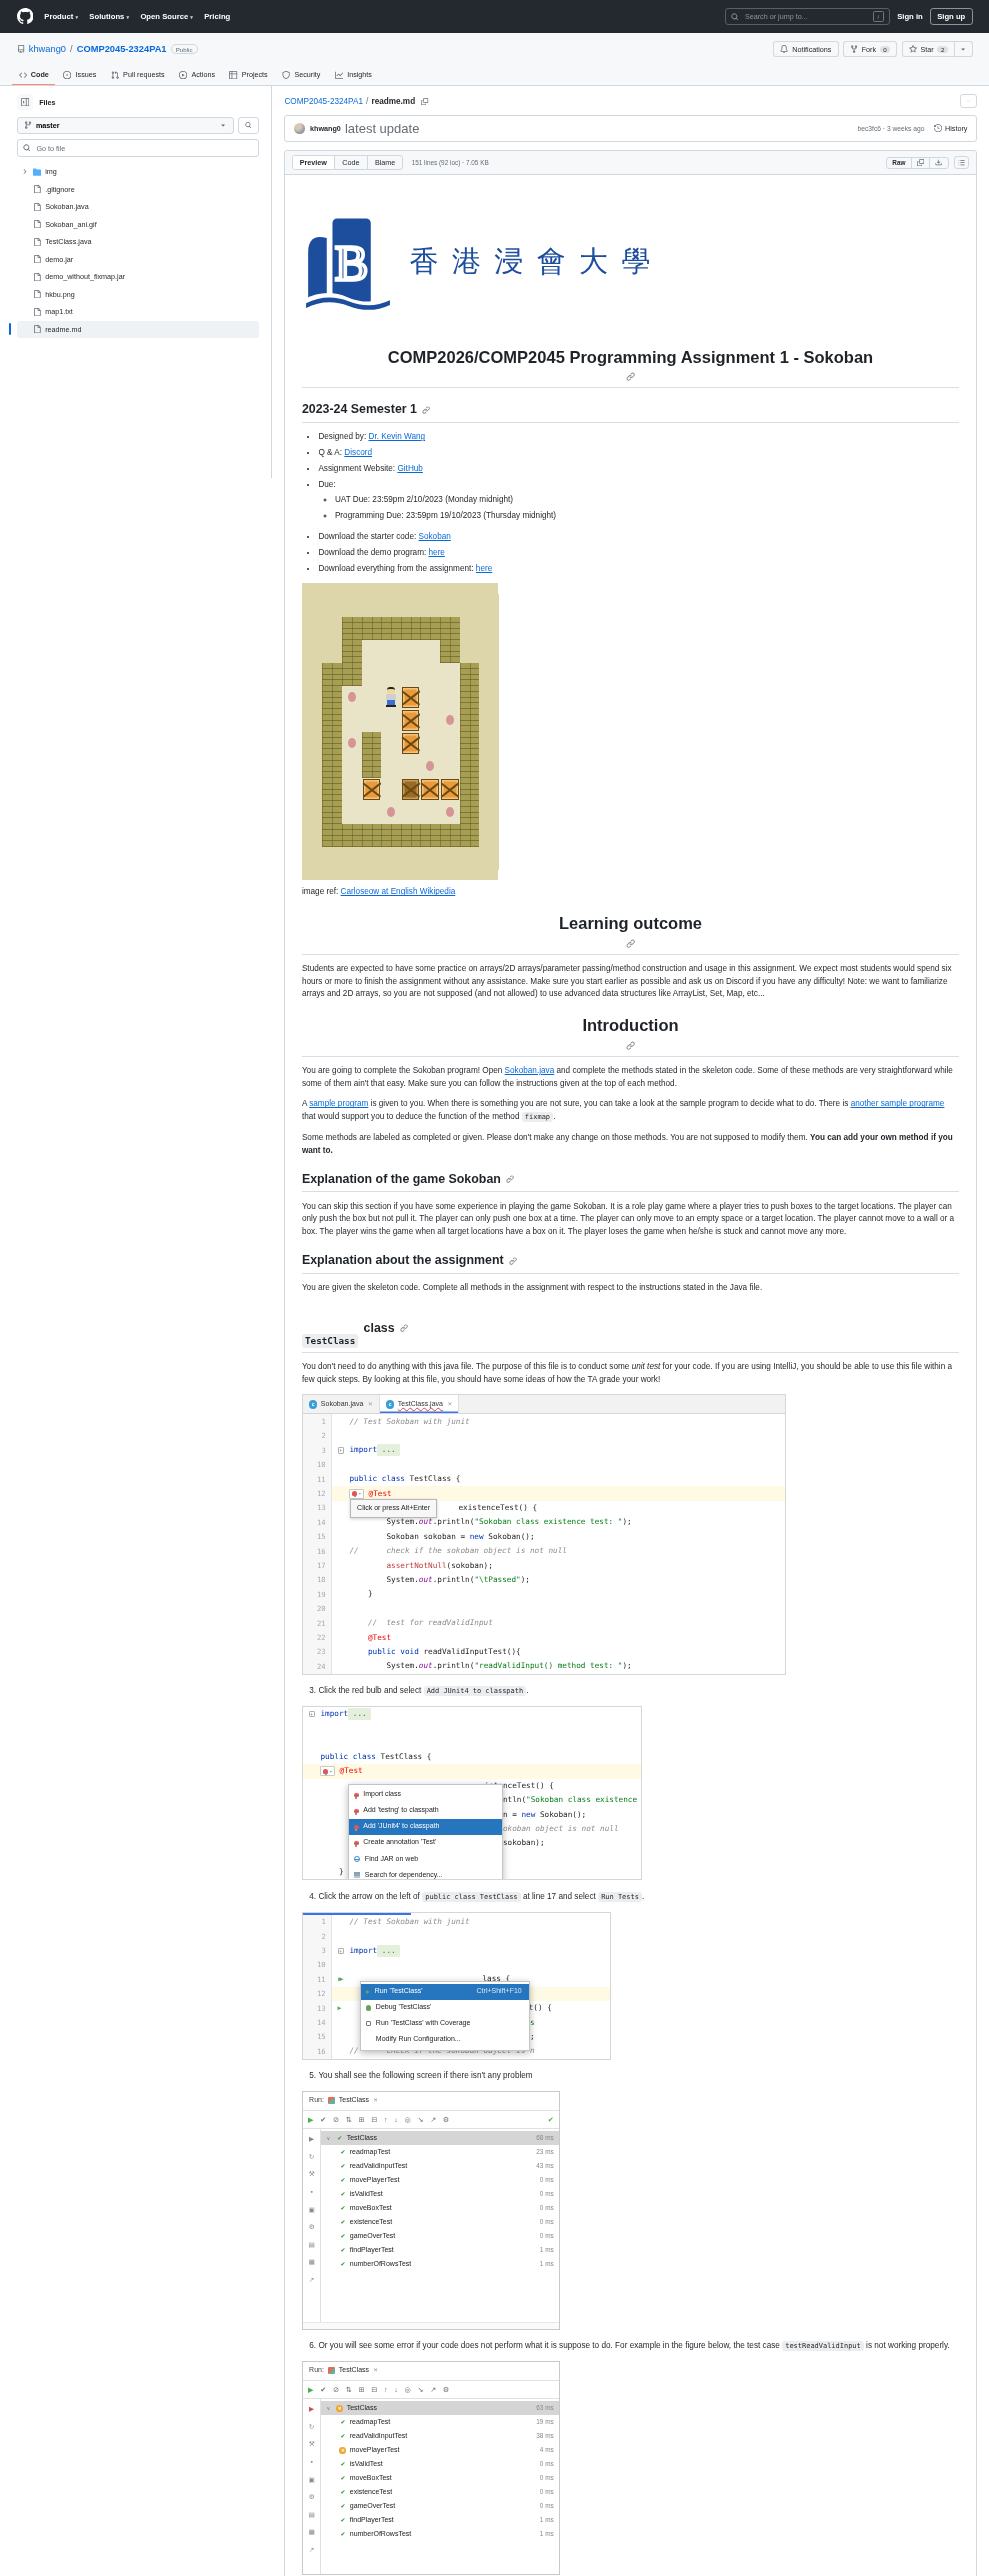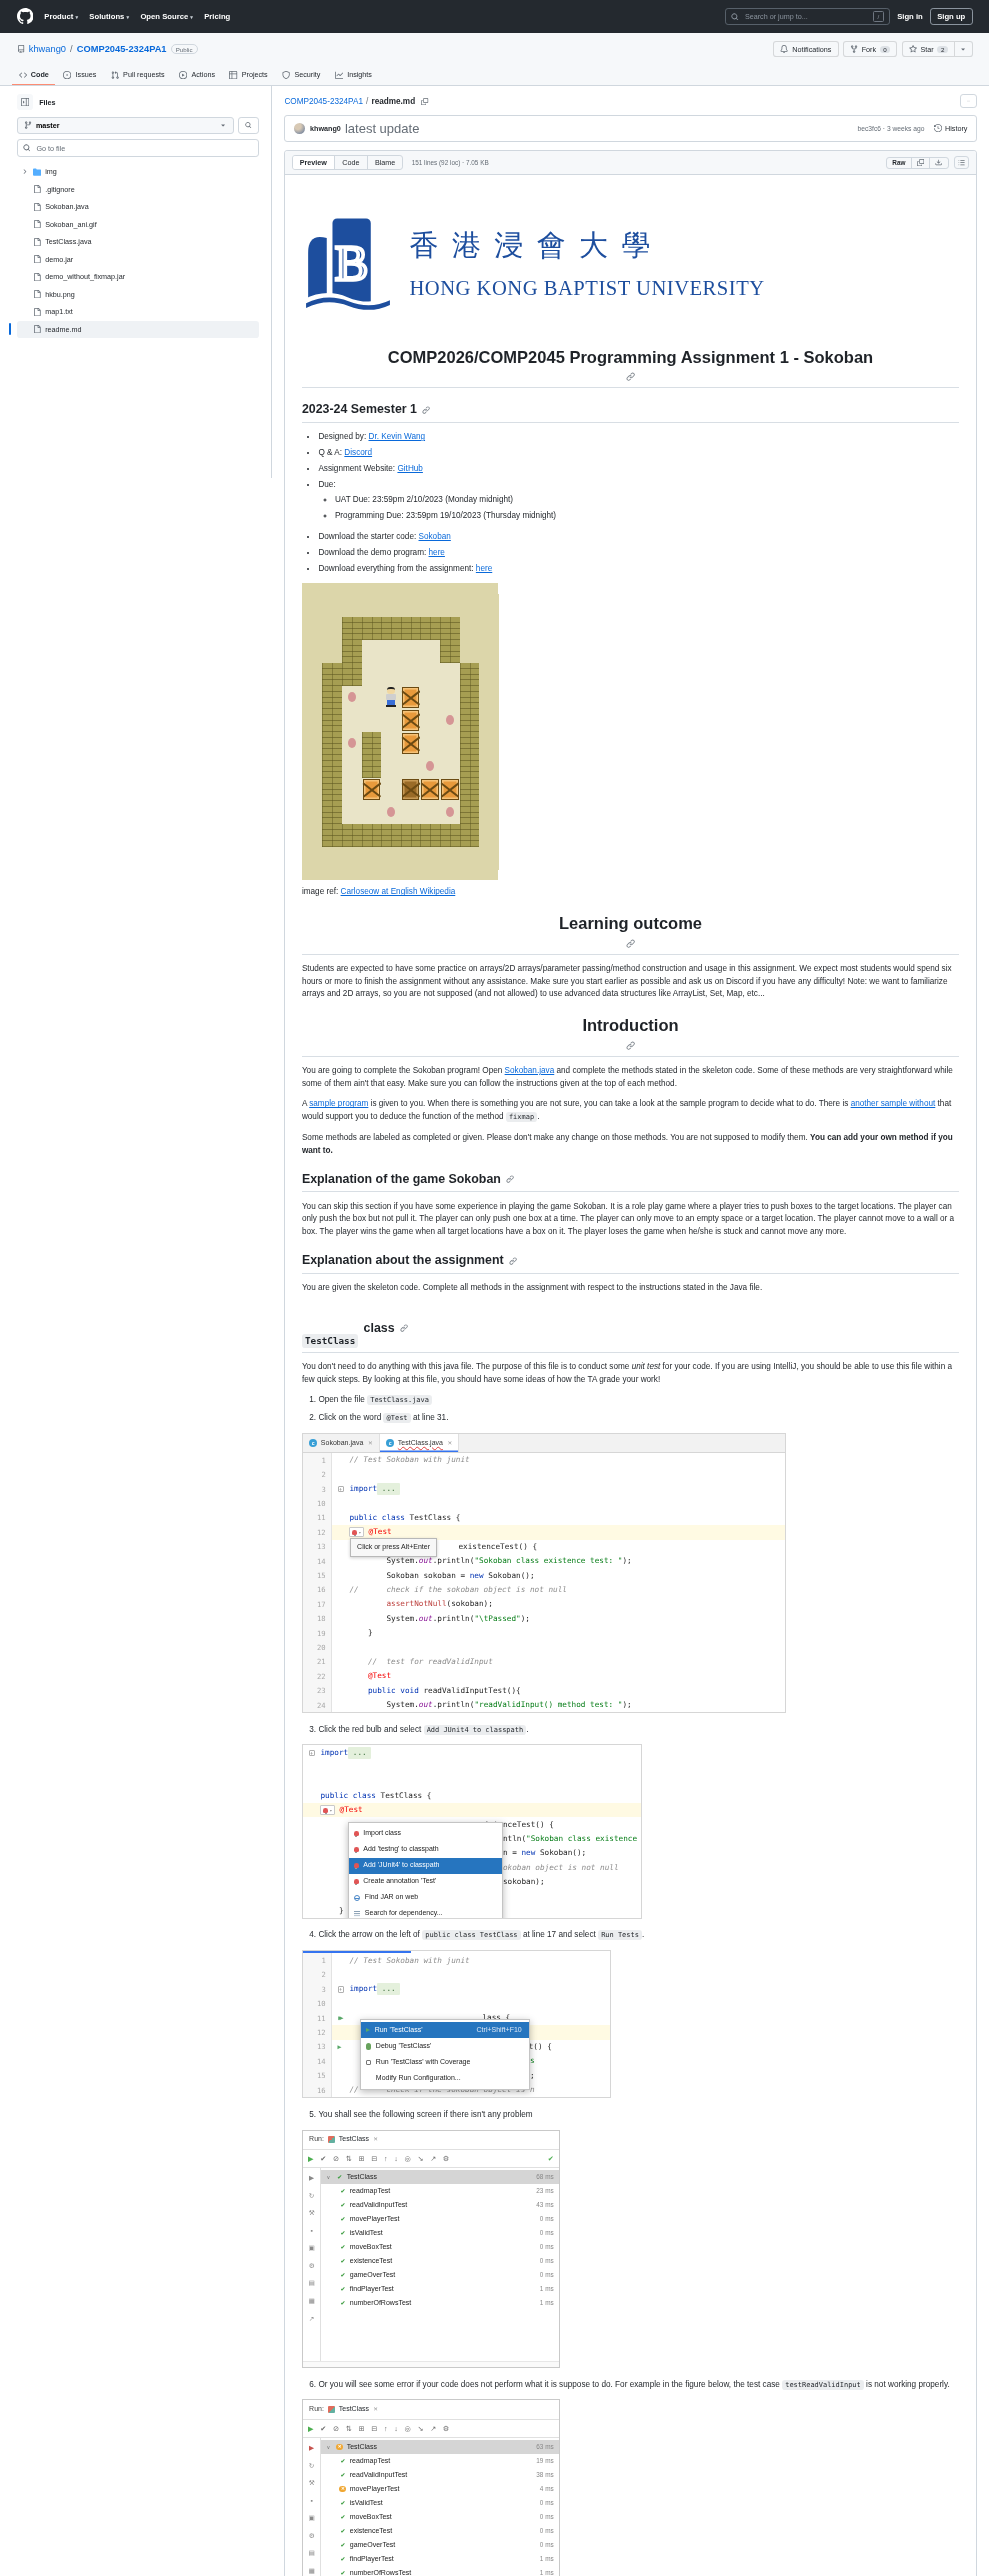--- a/index.html
+++ b/index.html
@@ -604,21 +604,20 @@
         <div class="hkbu">
           <svg width="88" height="108" viewBox="0 0 170 200" style="font-size:16px">
             <rect x="55" y="12" width="74" height="172" rx="9" fill="#1d4e9e"></rect>
             <path d="M8 78 Q8 40 44 50 L44 188 Q18 196 8 182 Z" fill="#1d4e9e"></path>
             <text x="92" y="130" font-size="96" fill="none" stroke="#fff" stroke-width="7" font-family="Liberation Serif, serif" text-anchor="middle">B</text>
             <path d="M0 168 Q42 146 84 164 Q126 182 170 162 L170 200 L0 200 Z" fill="#fff"></path>
             <path d="M4 176 Q44 156 86 172 Q128 188 166 170 L166 179 Q128 197 86 181 Q44 165 4 185 Z" fill="#1d4e9e"></path>
           </svg>
           <div class="hkbu-text">
             <div class="cjk">香港浸會大學</div>
-            <div class="en">HONG KONG BAPTIST UNIVERSITY</div>
           </div>
         </div>
 
         <h1>
             <span>COMP2026/COMP2045 Programming Assignment 1 - Sokoban</span>
             <svg class="anchor-ic" width="9.3" height="9.3" viewBox="0 0 16 16">
               <path d="M7.775 3.275a.75.75 0 0 0 1.06 1.06l1.25-1.25a2 2 0 1 1 2.83 2.83l-2.5 2.5a2 2 0 0 1-2.83 0 .75.75 0 0 0-1.06 1.06 3.5 3.5 0 0 0 4.95 0l2.5-2.5a3.5 3.5 0 0 0-4.95-4.95l-1.25 1.25Zm-4.69 9.64a2 2 0 0 1 0-2.83l2.5-2.5a2 2 0 0 1 2.83 0 .75.75 0 0 0 1.06-1.06 3.5 3.5 0 0 0-4.95 0l-2.5 2.5a3.5 3.5 0 0 0 4.95 4.95l1.25-1.25a.75.75 0 0 0-1.06-1.06l-1.25 1.25a2 2 0 0 1-2.83 0Z"></path>
             </svg>
           </h1>
 
@@ -813,21 +812,21 @@
           </h1>
         <p>Students are expected to have some practice on arrays/2D arrays/parameter passing/method construction and usage in this assignment. We expect most students would spend six hours or more to finish the assignment without any assistance. Make sure you start earlier as possible and ask us on Discord if you have any difficulty! Note: we want to familiarize arrays and 2D arrays, so you are not supposed (and not allowed) to use advanced data structures like ArrayList, Set, Map, etc...</p>
 
         <h1>
             <span>Introduction</span>
             <svg class="anchor-ic" width="9.3" height="9.3" viewBox="0 0 16 16">
               <path d="M7.775 3.275a.75.75 0 0 0 1.06 1.06l1.25-1.25a2 2 0 1 1 2.83 2.83l-2.5 2.5a2 2 0 0 1-2.83 0 .75.75 0 0 0-1.06 1.06 3.5 3.5 0 0 0 4.95 0l2.5-2.5a3.5 3.5 0 0 0-4.95-4.95l-1.25 1.25Zm-4.69 9.64a2 2 0 0 1 0-2.83l2.5-2.5a2 2 0 0 1 2.83 0 .75.75 0 0 0 1.06-1.06 3.5 3.5 0 0 0-4.95 0l-2.5 2.5a3.5 3.5 0 0 0 4.95 4.95l1.25-1.25a.75.75 0 0 0-1.06-1.06l-1.25 1.25a2 2 0 0 1-2.83 0Z"></path>
             </svg>
           </h1>
         <p>You are going to complete the Sokoban program! Open <a href="#" class="lnk">Sokoban.java</a> and complete the methods stated in the skeleton code. Some of these methods are very straightforward while some of them ain't that easy. Make sure you can follow the instructions given at the top of each method.</p>
-        <p>A <a href="#" class="lnk">sample program</a> is given to you. When there is something you are not sure, you can take a look at the sample program to decide what to do. There is <a href="#" class="lnk">another sample without</a> that would support you to deduce the function of the method <code class="ic">fixmap</code>.</p>
+        <p>A <a href="#" class="lnk">sample program</a> is given to you. When there is something you are not sure, you can take a look at the sample program to decide what to do. There is <a href="#" class="lnk">another sample programe</a> that would support you to deduce the function of the method <code class="ic">fixmap</code>.</p>
         <p>Some methods are labeled as completed or given. Please don't make any change on those methods. You are not supposed to modify them. <strong>You can add your own method if you want to.</strong></p>
 
         <h2>
             <span>Explanation of the game Sokoban</span>
             <svg class="anchor-ic" width="8.2" height="8.2" viewBox="0 0 16 16">
               <path d="M7.775 3.275a.75.75 0 0 0 1.06 1.06l1.25-1.25a2 2 0 1 1 2.83 2.83l-2.5 2.5a2 2 0 0 1-2.83 0 .75.75 0 0 0-1.06 1.06 3.5 3.5 0 0 0 4.95 0l2.5-2.5a3.5 3.5 0 0 0-4.95-4.95l-1.25 1.25Zm-4.69 9.64a2 2 0 0 1 0-2.83l2.5-2.5a2 2 0 0 1 2.83 0 .75.75 0 0 0 1.06-1.06 3.5 3.5 0 0 0-4.95 0l-2.5 2.5a3.5 3.5 0 0 0 4.95 4.95l1.25-1.25a.75.75 0 0 0-1.06-1.06l-1.25 1.25a2 2 0 0 1-2.83 0Z"></path>
             </svg>
           </h2>
         <p>You can skip this section if you have some experience in playing the game Sokoban. It is a role play game where a player tries to push boxes to the target locations. The player can only push the box but not pull it. The player can only push one box at a time. The player can only move to an empty space or a target location. The player cannot move to a wall or a box. The player wins the game when all target locations have a box on it. The player loses the game when he/she is stuck and cannot move any more.</p>
 
@@ -841,24 +840,20 @@
 
         <h2>
             <code class="ic" style="font-size:75%;">TestClass</code>
             <span>class</span>
             <svg class="anchor-ic" width="8.2" height="8.2" viewBox="0 0 16 16">
               <path d="M7.775 3.275a.75.75 0 0 0 1.06 1.06l1.25-1.25a2 2 0 1 1 2.83 2.83l-2.5 2.5a2 2 0 0 1-2.83 0 .75.75 0 0 0-1.06 1.06 3.5 3.5 0 0 0 4.95 0l2.5-2.5a3.5 3.5 0 0 0-4.95-4.95l-1.25 1.25Zm-4.69 9.64a2 2 0 0 1 0-2.83l2.5-2.5a2 2 0 0 1 2.83 0 .75.75 0 0 0 1.06-1.06 3.5 3.5 0 0 0-4.95 0l-2.5 2.5a3.5 3.5 0 0 0 4.95 4.95l1.25-1.25a.75.75 0 0 0-1.06-1.06l-1.25 1.25a2 2 0 0 1-2.83 0Z"></path>
             </svg>
           </h2>
         <p>You don't need to do anything with this java file. The purpose of this file is to conduct some <em>unit test</em> for your code. If you are using IntelliJ, you should be able to use this file within a few quick steps. By looking at this file, you should have some ideas of how the TA grade your work!</p>
 
-        <ol class="steps">
-          <li>Open the file <code class="ic">TestClass.java</code></li>
-          <li>Click on the word <code class="ic">@Test</code> at line 31.</li>
-        </ol>
 
         <div class="ide" style="width:484px;">
           <div class="ide-tabs">
             <div class="ide-tab">
                 <span class="ftab-c">c</span>
                 <span>Sokoban.java</span>
                 <span class="x">✕</span>
               </div>
             <div class="ide-tab active">
                 <span class="ftab-c">c</span>

